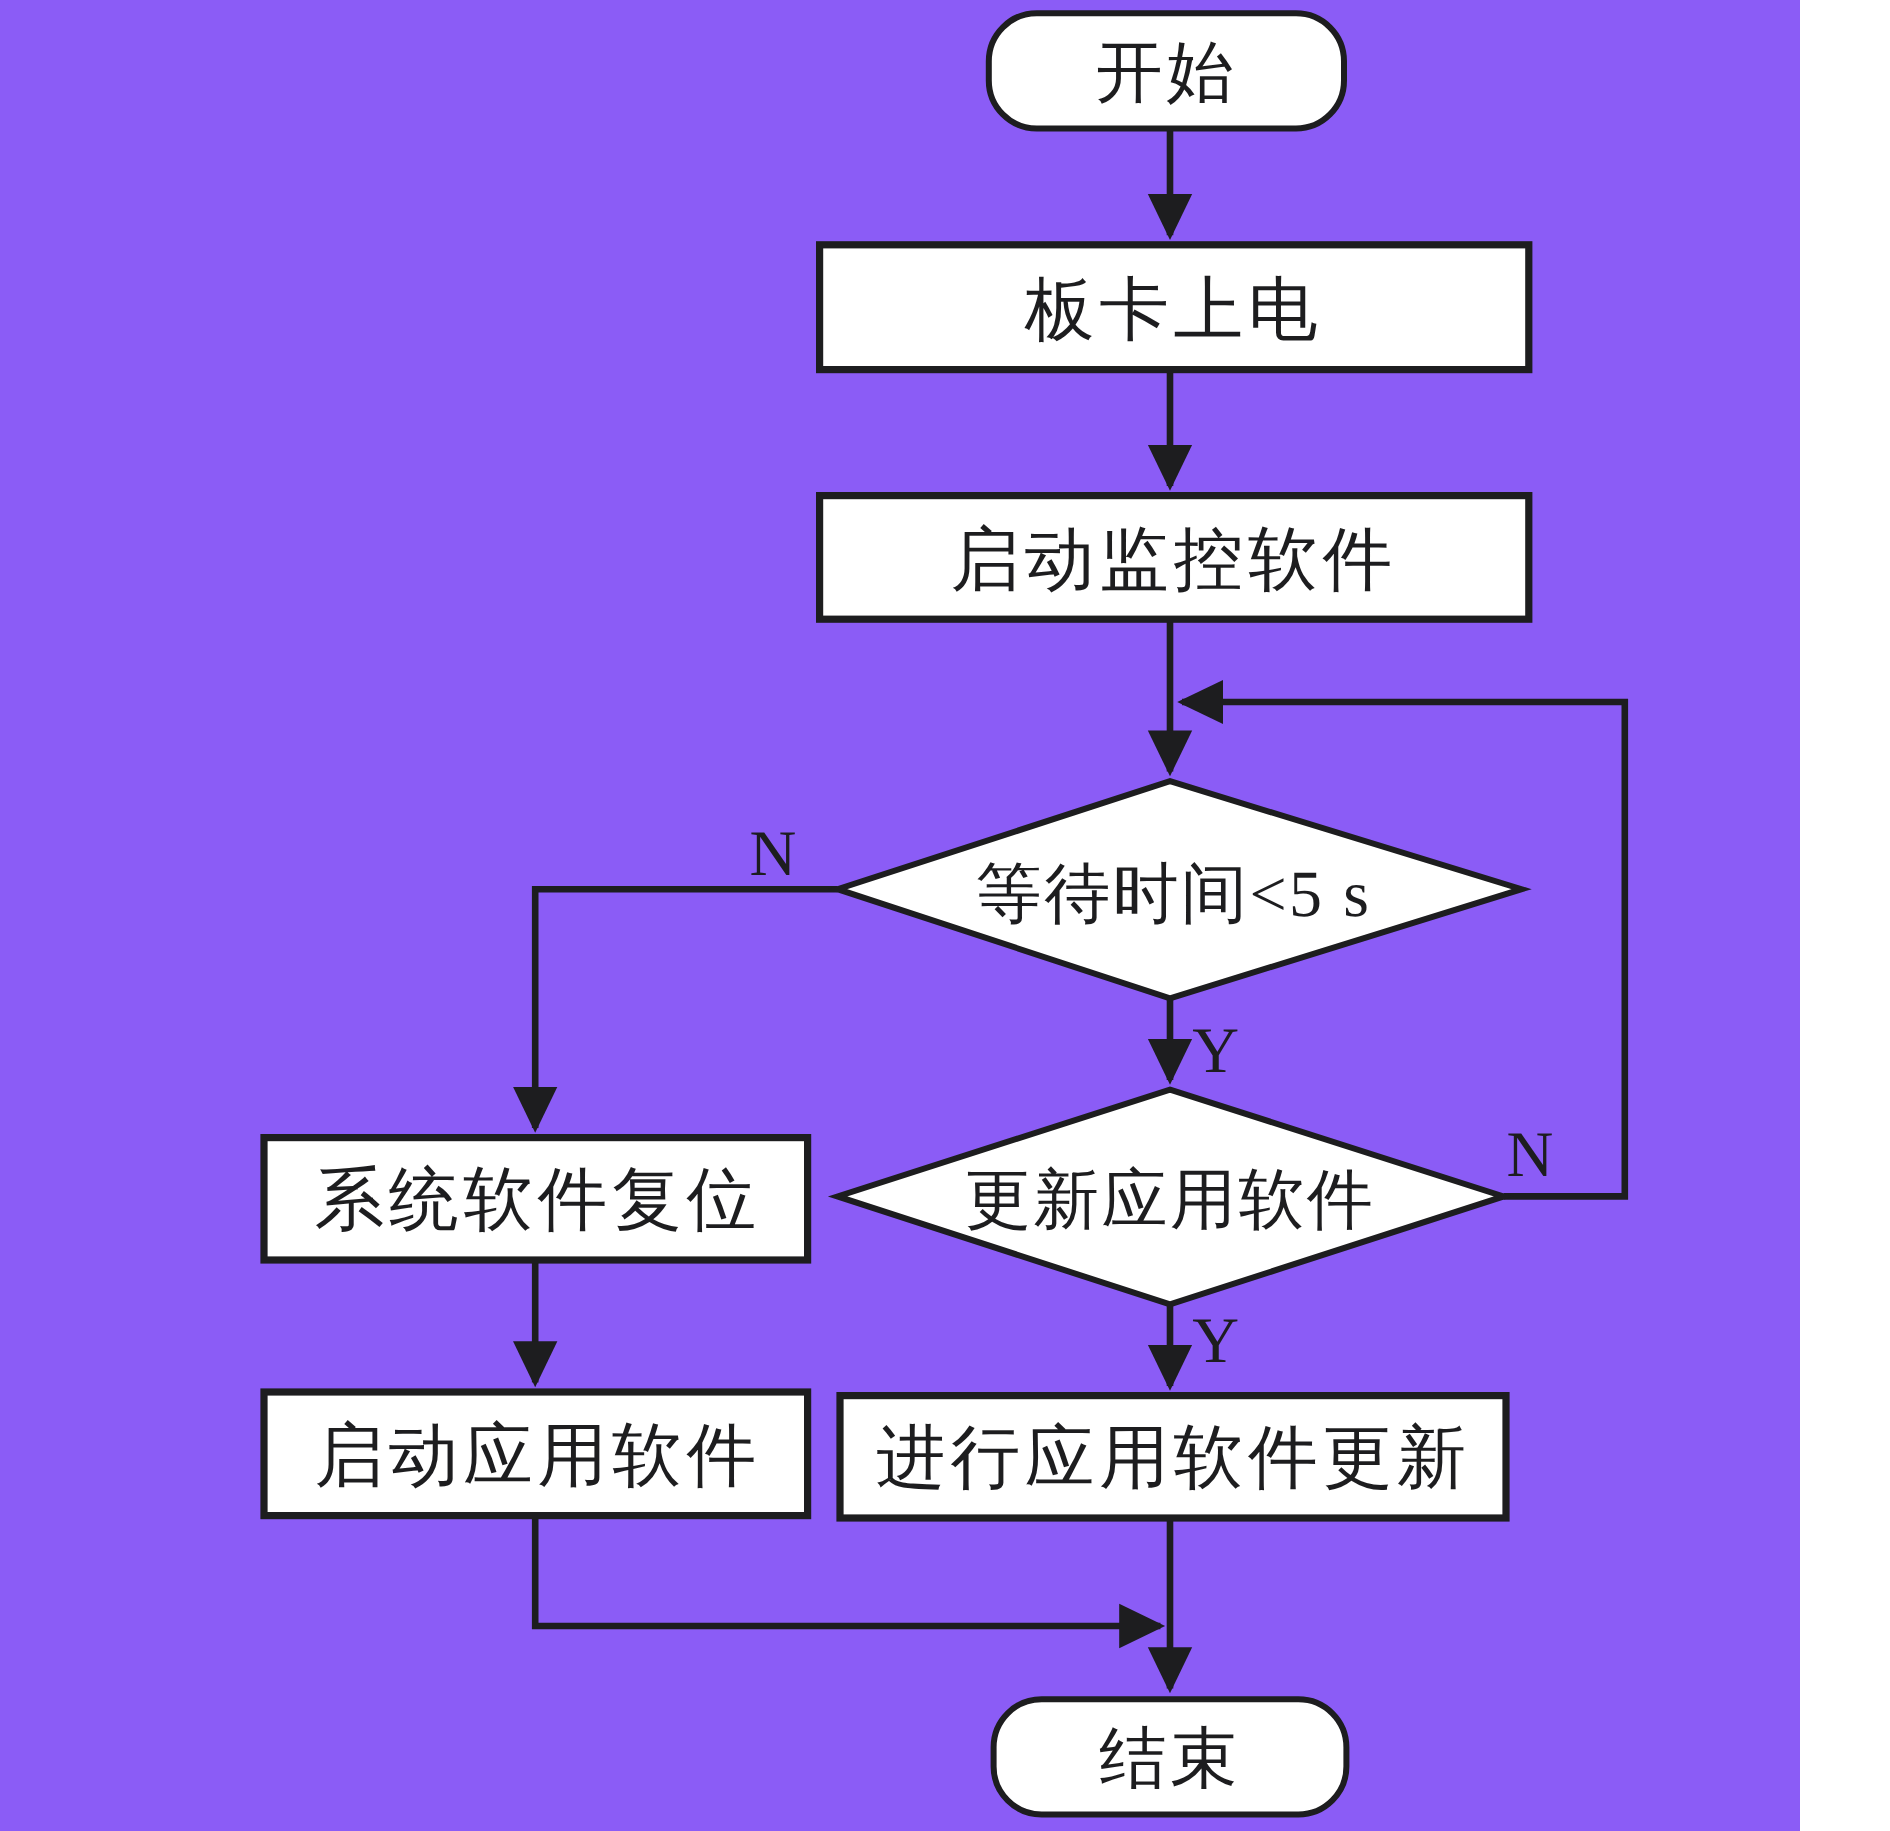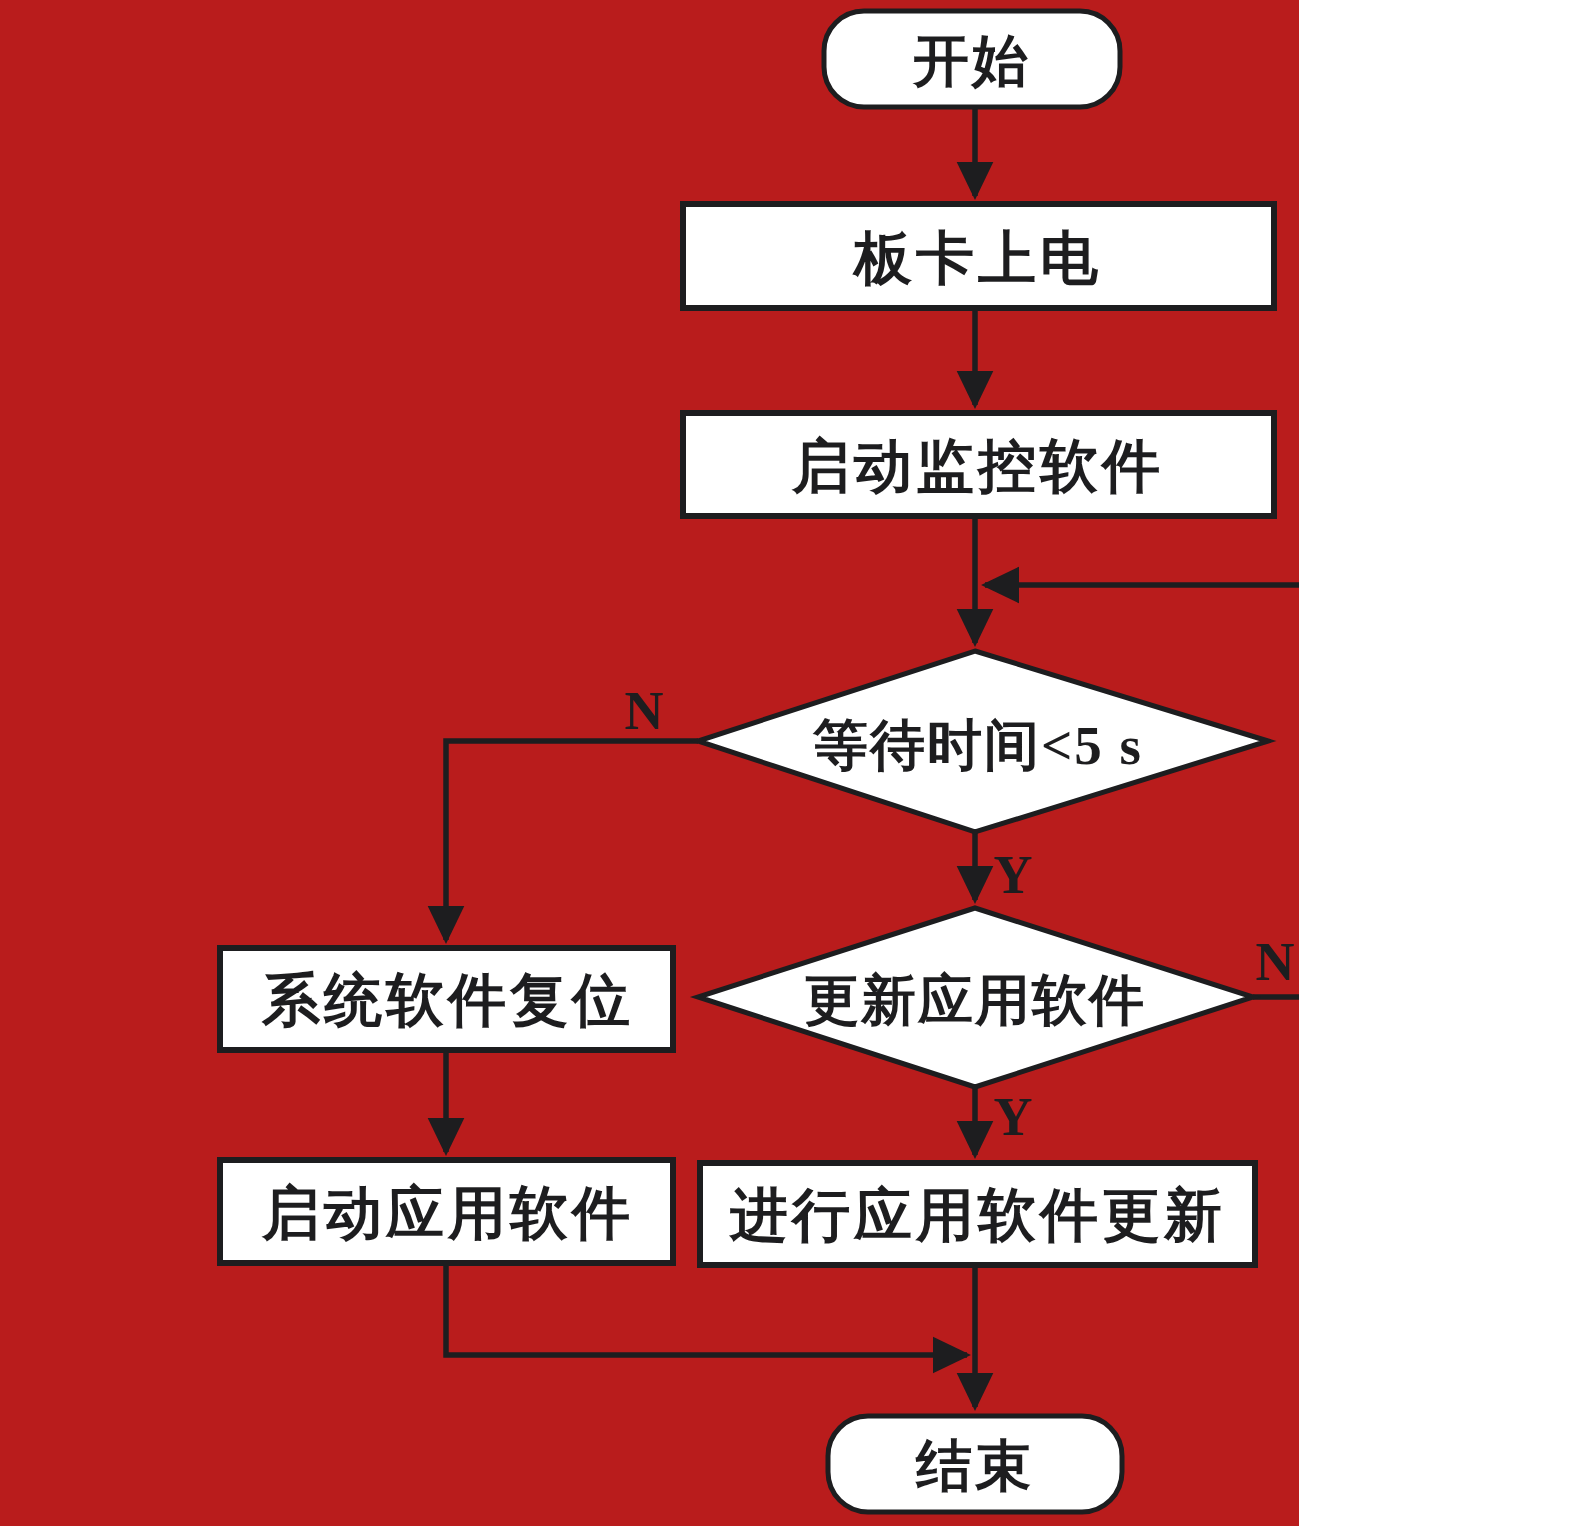--- a/index.html
+++ b/index.html
@@ -5,25 +5,24 @@
   html, body {
     margin: 0;
     padding: 0;
     background: #ffffff;
   }
   body {
     font-family: "Liberation Serif", "DejaVu Serif", serif;
   }
   #stage {
     position: relative;
-    width: 1299px;
+    width: 1500px;
     height: 1526px;
-    background: #b91c1c;
+    background: #8b5cf6;
     overflow: hidden;
-    font-weight: bold;
   }
   #flow-svg {
     position: absolute;
     left: 0;
     top: 0;
     width: 1575px;
     height: 1526px;
   }
   .node-shape {
     fill: #ffffff;

